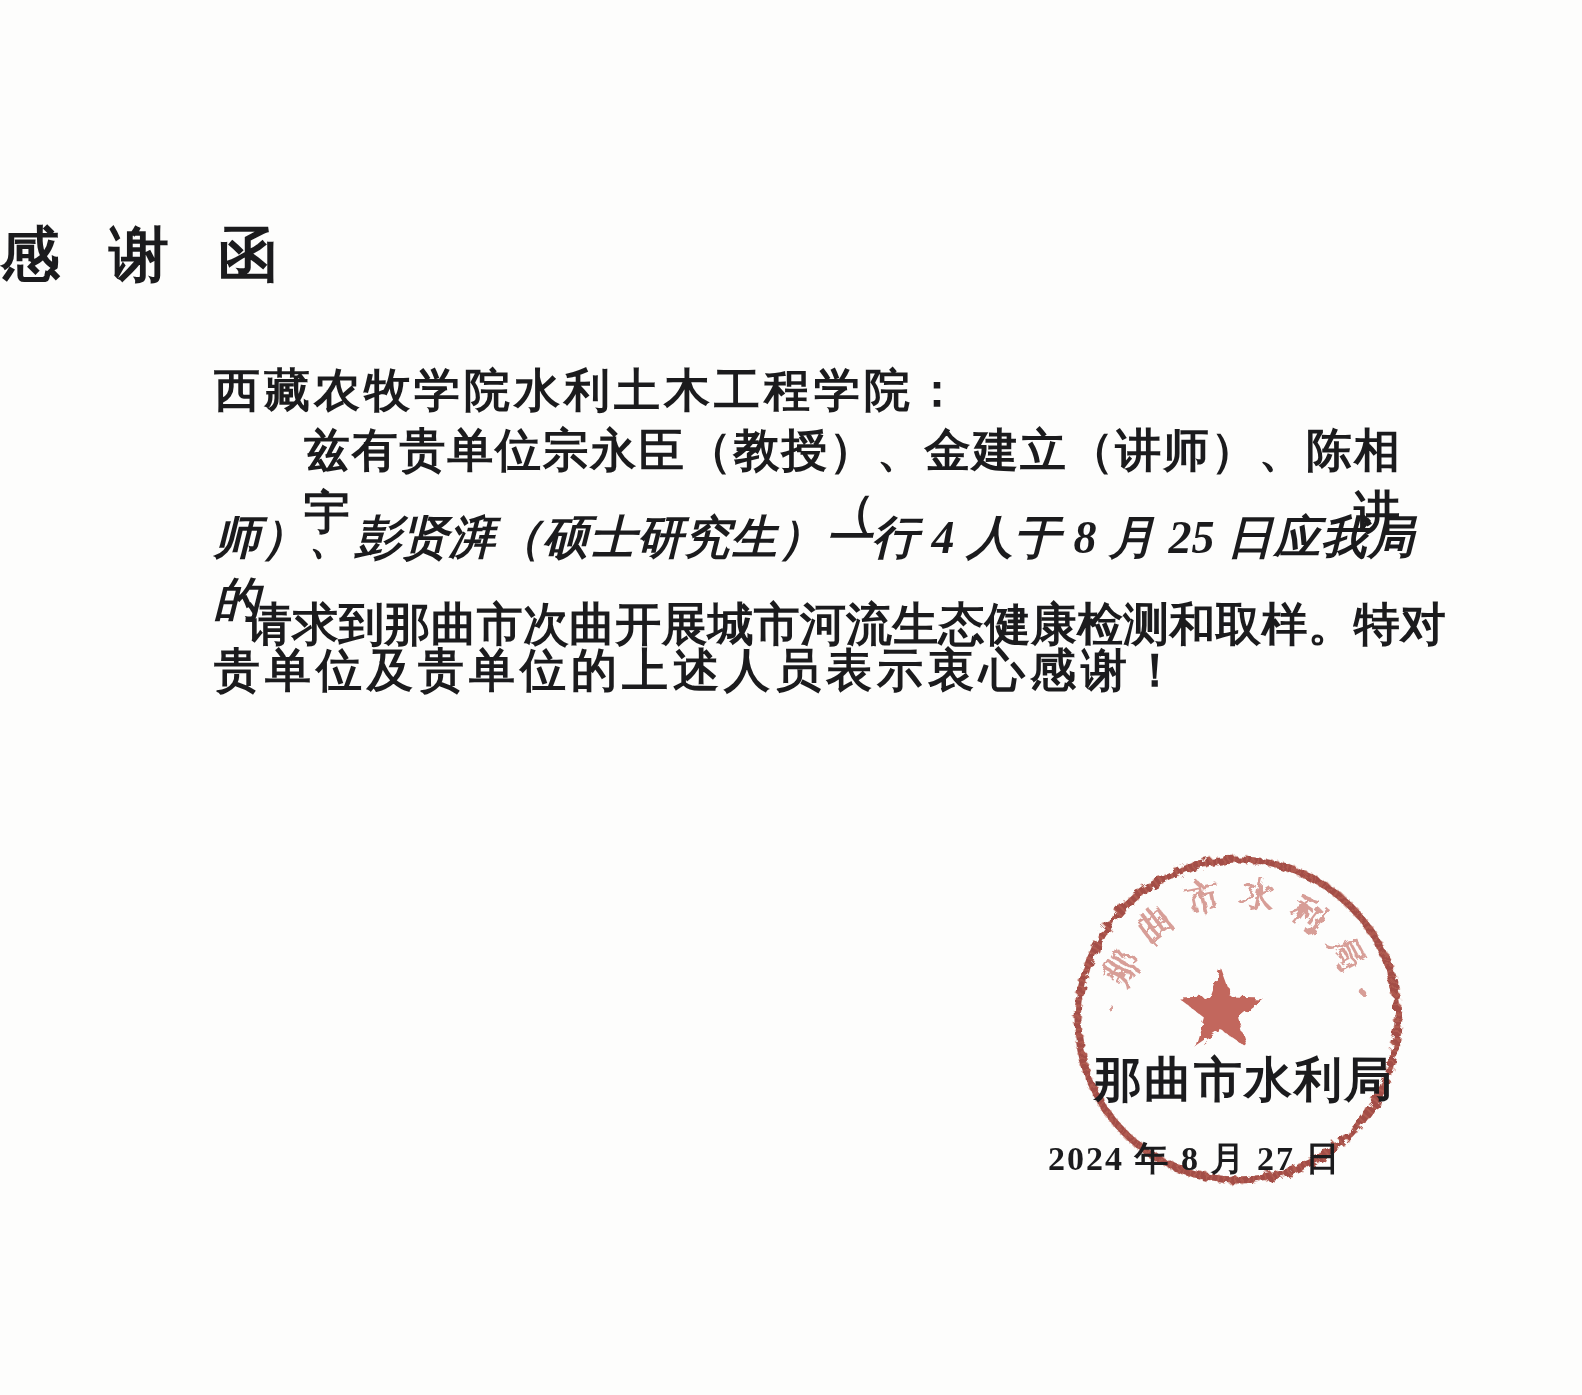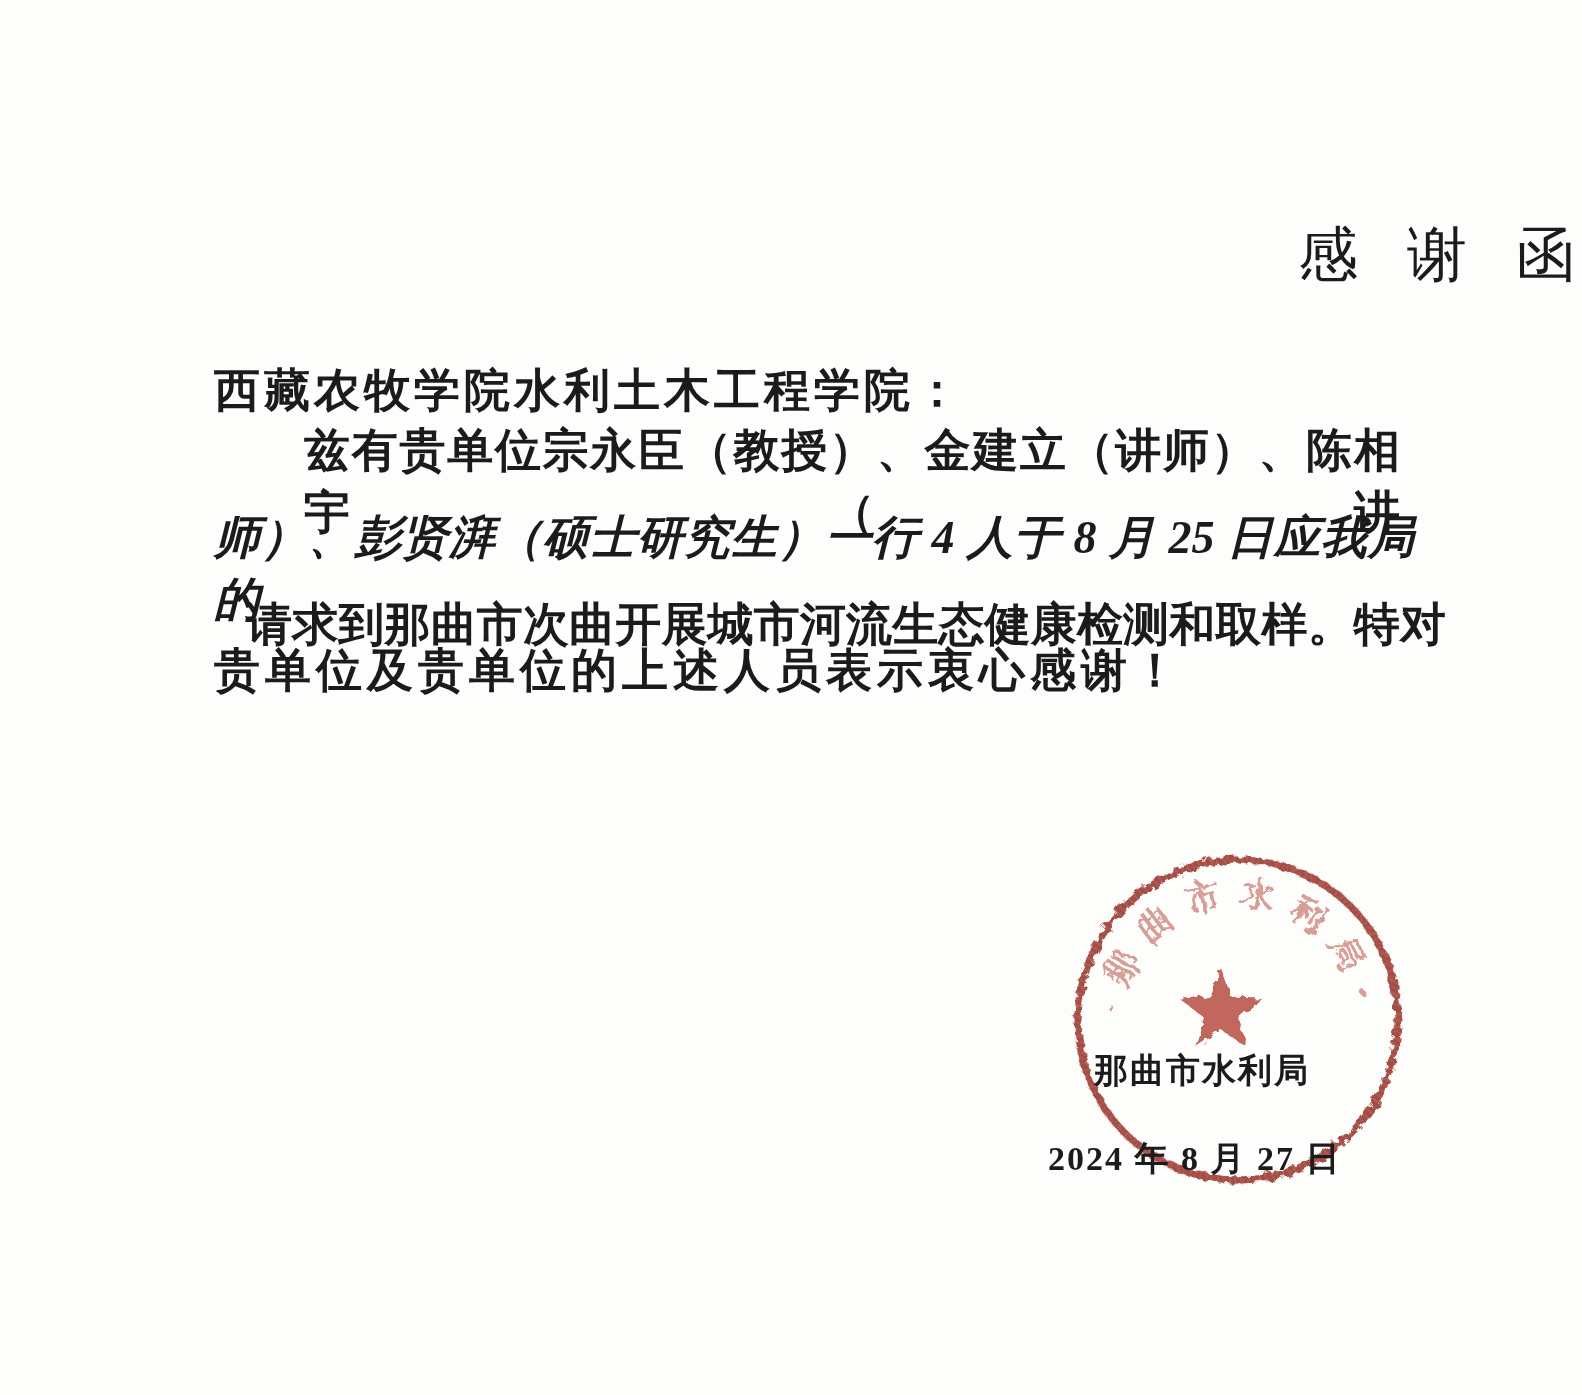--- a/index.html
+++ b/index.html
@@ -8,23 +8,23 @@
     width:1582px;height:1395px;
     margin:0 auto;
     background:#fdfdfc;
     overflow:hidden;
     font-family:"Liberation Serif","DejaVu Serif",serif;
     color:#1b1b1d;
   }
   .doc-title{
     position:absolute;
     top:222px;left:0;width:100%;
-    text-align:right;
+    text-align:left;
     font-size:60px;
-    font-weight:400;
+    font-weight:700;
     letter-spacing:6px;
     word-spacing:22px;
     line-height:1.1;
   }
   .salutation{
     position:absolute;
     left:214px;top:332px;
     font-size:46px;
     font-weight:600;
     letter-spacing:4px;
@@ -48,21 +48,21 @@
   .line-4{left:214px;top:640px;letter-spacing:5px;white-space:nowrap;}
   .stamp{
     position:absolute;
     left:1062px;top:844px;
     width:352px;height:352px;
     z-index:1;
   }
   .signature{
     position:absolute;
     left:1094px;top:1048px;
-    font-size:34px;
+    font-size:48px;
     font-weight:600;
     letter-spacing:2px;
     white-space:nowrap;
     z-index:2;
   }
   .date-line{
     position:absolute;
     left:1048px;top:1136px;
     font-size:34px;
     font-weight:700;

